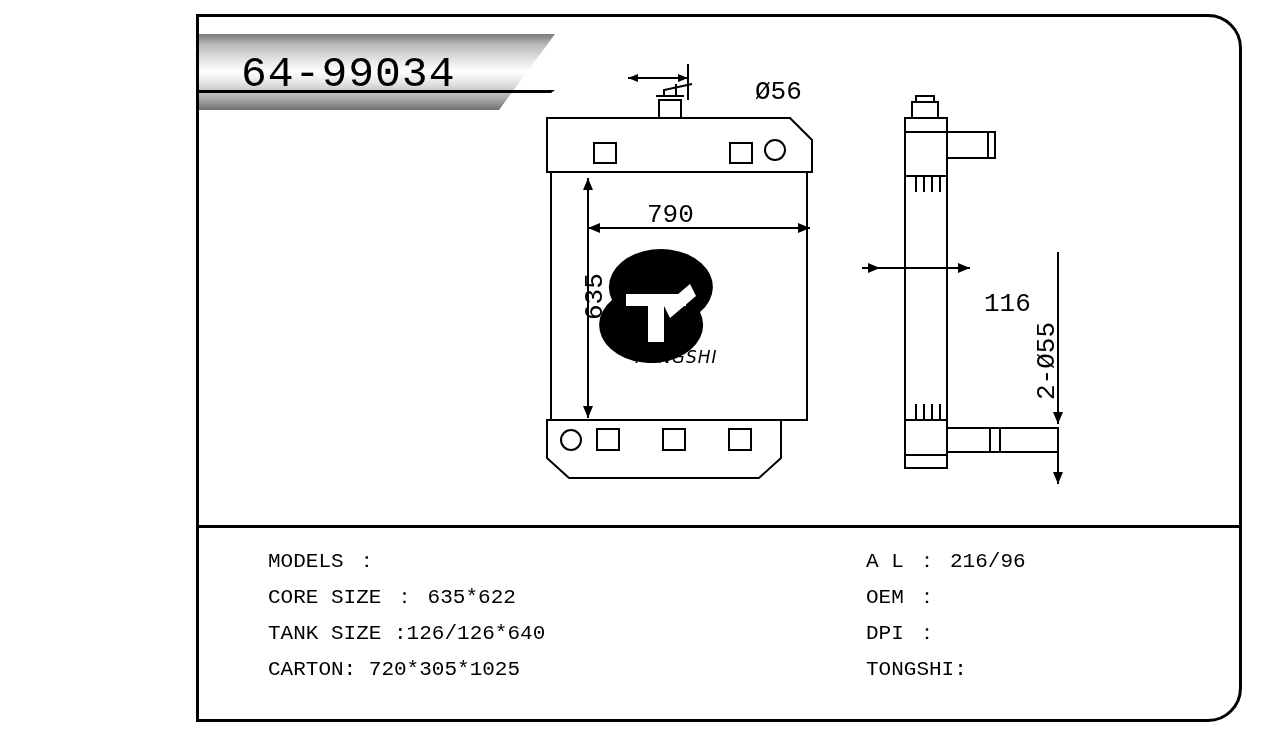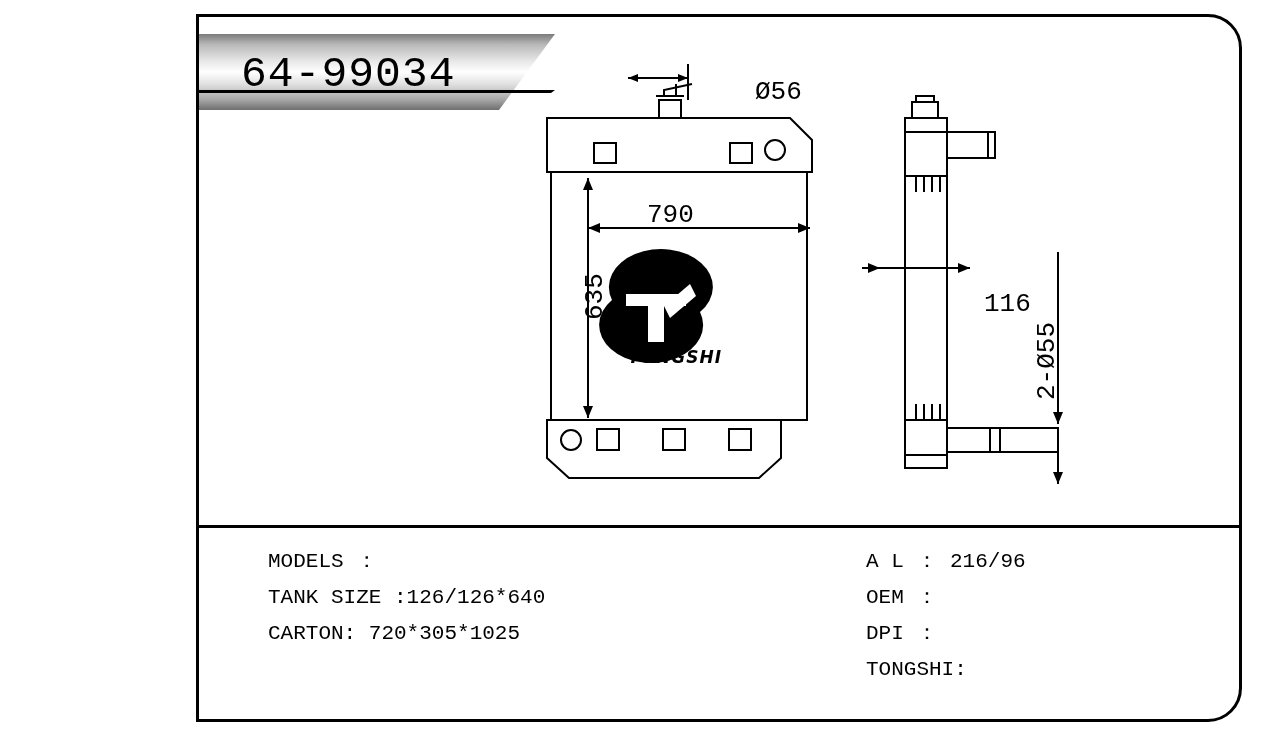--- a/index.html
+++ b/index.html
@@ -110,21 +110,21 @@
     height: 100px;
     text-align: center;
   }
   .logo-text {
     position: absolute;
     left: 0;
     top: 72px;
     width: 150px;
     text-align: center;
     font-family: "DejaVu Sans", sans-serif;
-    font-weight: bold;
+    font-weight: normal;
     font-style: italic;
     font-size: 17px;
     letter-spacing: 1px;
     color: #000;
   }
   .dim {
     position: absolute;
     font-family: "Liberation Mono", monospace;
     font-size: 26px;
     color: #000;
@@ -228,20 +228,21 @@
   </div>
 
   <div class="dim" style="left:755px; top:50px;margin-top:27px;">Ø56</div>
   <div class="dim" style="left:647px; top:200px;">790</div>
   <div class="dim dim-rot" style="left:580px; top:320px;">635</div>
   <div class="dim" style="left:984px; top:245px;margin-top:44px;">116</div>
   <div class="dim dim-rot" style="left:1032px; top:400px;">2-Ø55</div>
 
   <div class="info">
     <div>MODELS ：</div>
+    <div>CORE SIZE ： 635*622</div>
     <div>TANK SIZE :126/126*640</div>
     <div>CARTON:  720*305*1025</div>
   </div>
   <div class="info-right">
     <div>A L ：  216/96</div>
     <div>OEM ：</div>
     <div>DPI ：</div>
     <div>TONGSHI:</div>
   </div>
 

